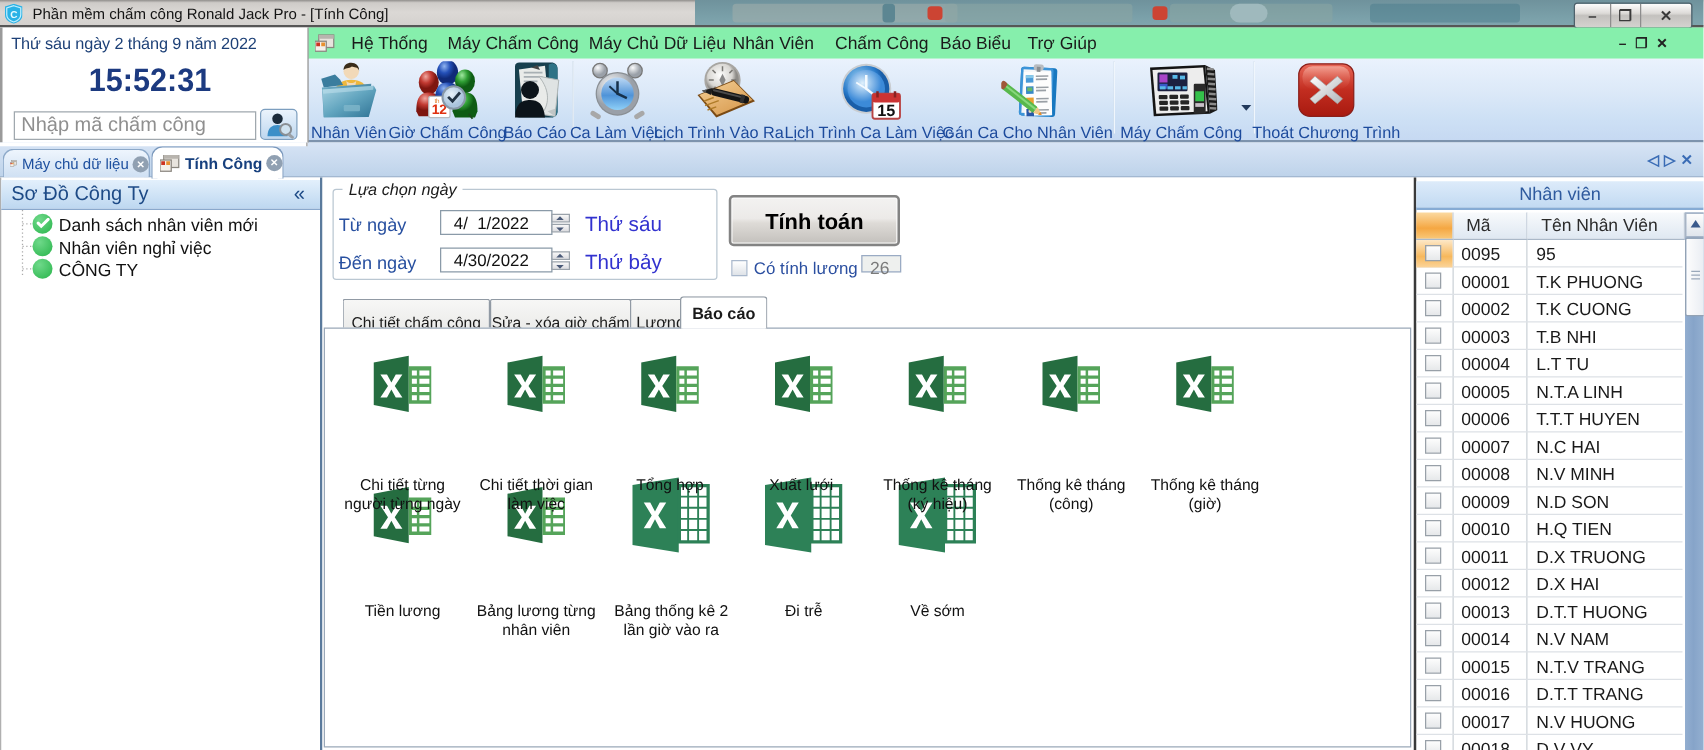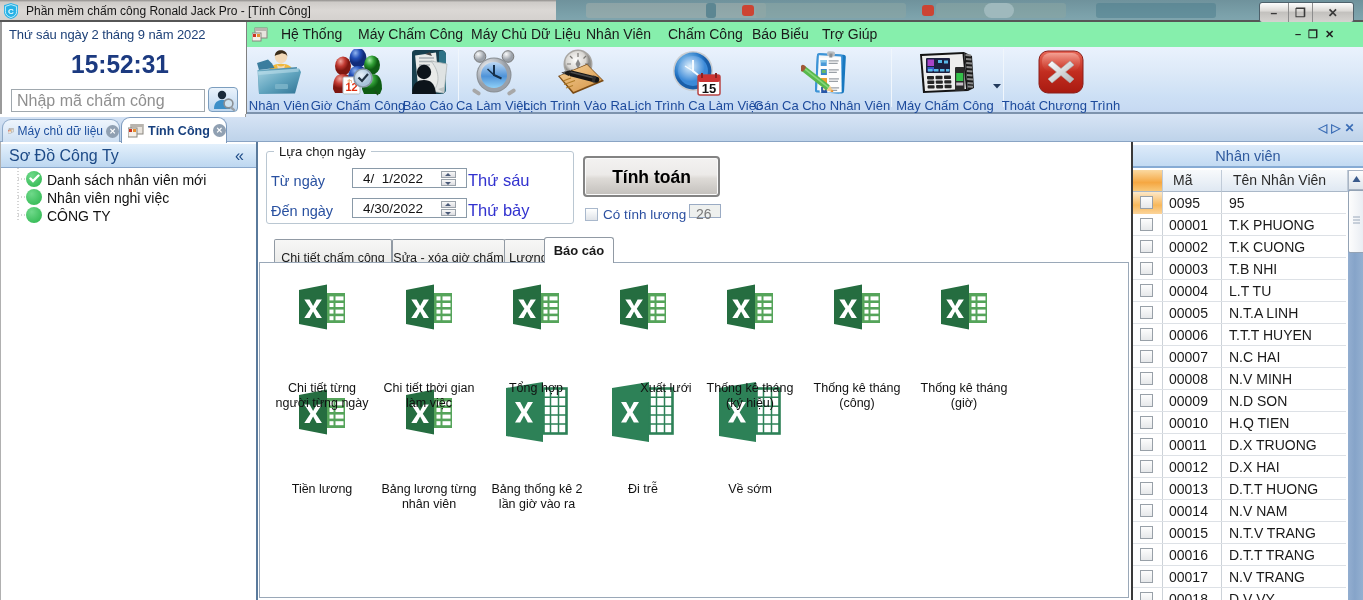--- a/index.html
+++ b/index.html
@@ -59,23 +59,23 @@
   border-left:1px solid #b0b0b0; border-right:2px solid #5a7a9c; }
 #treehead { position:absolute; left:0; top:2px; width:255px; height:24px;
   background:linear-gradient(#e3f0fc, #bdd7f0); border-bottom:1px solid #8aa8cc;
   font-size:16px; color:#1d4a86; line-height:24px; padding-left:8px; }
 .titem { position:absolute; left:46px; font-size:14px; color:#111; white-space:nowrap; }
 .tball { position:absolute; left:25px; width:16px; height:16px; border-radius:50%; background:#2fba4e; }
 
 
 #mainarea { left:258px; top:142px; width:873px; height:458px; background:#fff; }
 #groupbox { left:8px; top:9px; width:308px; height:73px; border:1px solid #bac7d2; border-radius:3px; }
-#grouplabel { left:16px; top:2px; background:#fff; padding:0 5px; font-size:13px; color:#1a1a1a; }
+#grouplabel { left:16px; top:2px; background:#fff; padding:0 5px; font-size:13px; color:#1a1a1a;font-style:italic; }
 .blab { position:absolute; font-size:14.5px; color:#2850a0; }
-.dinput { position:absolute; left:94px; width:115px; height:20px; border:1px solid #8a9aa8; background:#fff;
+.dinput { position:absolute; left:94px; width:90px; height:20px; border:1px solid #8a9aa8; background:#fff;
   font-size:13.5px; color:#111; line-height:19px; padding-left:10px; white-space:pre; }
 .spin { position:absolute; left:88px; width:15px; height:16px; top:2px; }
 .spin div { height:7px; border:1px solid #9aa2aa; background:linear-gradient(#f8f8f8,#dcdce0); position:relative; }
 .spin div + div { margin-top:1px; }
 .spin b { position:absolute; left:3px; width:0; height:0; border:3px solid transparent; }
 .dow { position:absolute; left:210px; font-size:16.5px; color:#3232cf; white-space:nowrap; }
 #calcbtn { left:325px; top:14px; width:137px; height:41px; border:2px solid #838383; border-radius:4px;
   background:linear-gradient(#f3f2f1 0%, #eceae8 45%, #dedbd7 55%, #c3c0bc 100%); box-shadow:inset 0 0 0 1px #fafafa;
   font-size:17.5px; font-weight:bold; color:#000; text-align:center; line-height:38px; }
 #cbx { left:327px; top:66px; width:13px; height:13px; border:1px solid #a9b8cc; background:linear-gradient(#ffffff,#dfe3e8); }
@@ -519,21 +519,21 @@
       </svg>
     <svg class="xlicon" style="left:385px; top:239px;" width="64" height="62" viewBox="0 0 64 62">
         <use href="#xlB"></use>
       </svg>
     <svg class="xlicon" style="left:492px; top:239px;" width="64" height="62" viewBox="0 0 64 62">
         <use href="#xlB"></use>
       </svg>
     <div class="xlabel" style="left:64px; top:198px;">Chi tiết từng<br>người từng ngày</div>
     <div class="xlabel" style="left:171px; top:198px;">Chi tiết thời gian<br>làm việc</div>
     <div class="xlabel" style="left:278px; top:198px;">Tổng hợp</div>
-    <div class="xlabel" style="left:408px; top:198px;">Xuất lưới</div>
+    <div class="xlabel" style="left:383px; top:198px;">Xuất lưới</div>
     <div class="xlabel" style="left:492px; top:198px;">Thống kê tháng<br>(ký hiệu)</div>
     <div class="xlabel" style="left:599px; top:198px;">Thống kê tháng<br>(công)</div>
     <div class="xlabel" style="left:706px; top:198px;">Thống kê tháng<br>(giờ)</div>
     <div class="xlabel" style="left:64px; top:299px;">Tiền lương</div>
     <div class="xlabel" style="left:171px; top:299px;">Bảng lương từng<br>nhân viên</div>
     <div class="xlabel" style="left:279px; top:299px;">Bảng thống kê 2<br>lần giờ vào ra</div>
     <div class="xlabel" style="left:385px; top:299px;">Đi trễ</div>
     <div class="xlabel" style="left:492px; top:299px;">Về sớm</div>
   </div>
 
@@ -628,21 +628,21 @@
         <span class="enm">N.T.V TRANG</span>
       </div>
     <div class="erow" style="top:402px">
         <span class="ecb"></span>
         <span class="ema">00016</span>
         <span class="enm">D.T.T TRANG</span>
       </div>
     <div class="erow" style="top:424px">
         <span class="ecb"></span>
         <span class="ema">00017</span>
-        <span class="enm">N.V TRANG</span>
+        <span class="enm">N.V HUONG</span>
       </div>
     <div class="erow" style="top:446px">
         <span class="ecb"></span>
         <span class="ema">00018</span>
         <span class="enm">D.V VY</span>
       </div>
     <div id="sbtrack"></div>
     <div id="sbup"><svg width="15" height="18" viewBox="0 0 15 18">
           <path d="M7.5 5 L11.5 11 H3.5 Z" fill="#3a5a8c"></path>
         </svg></div>

